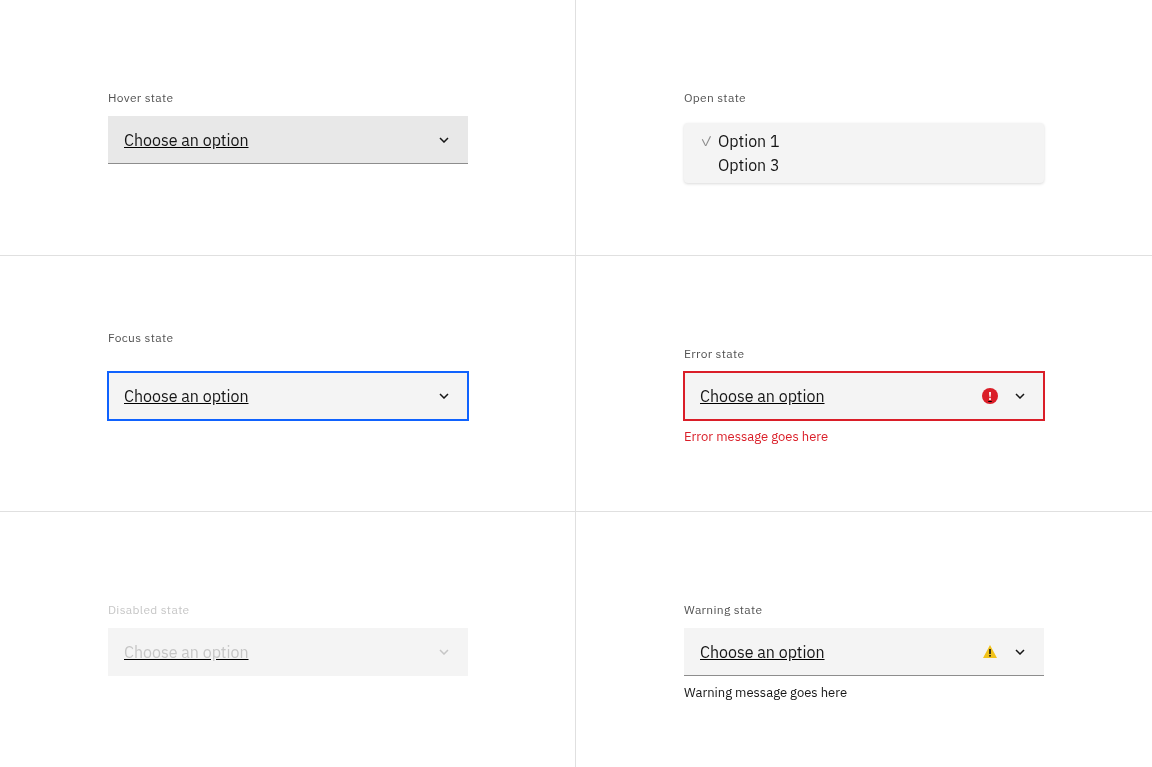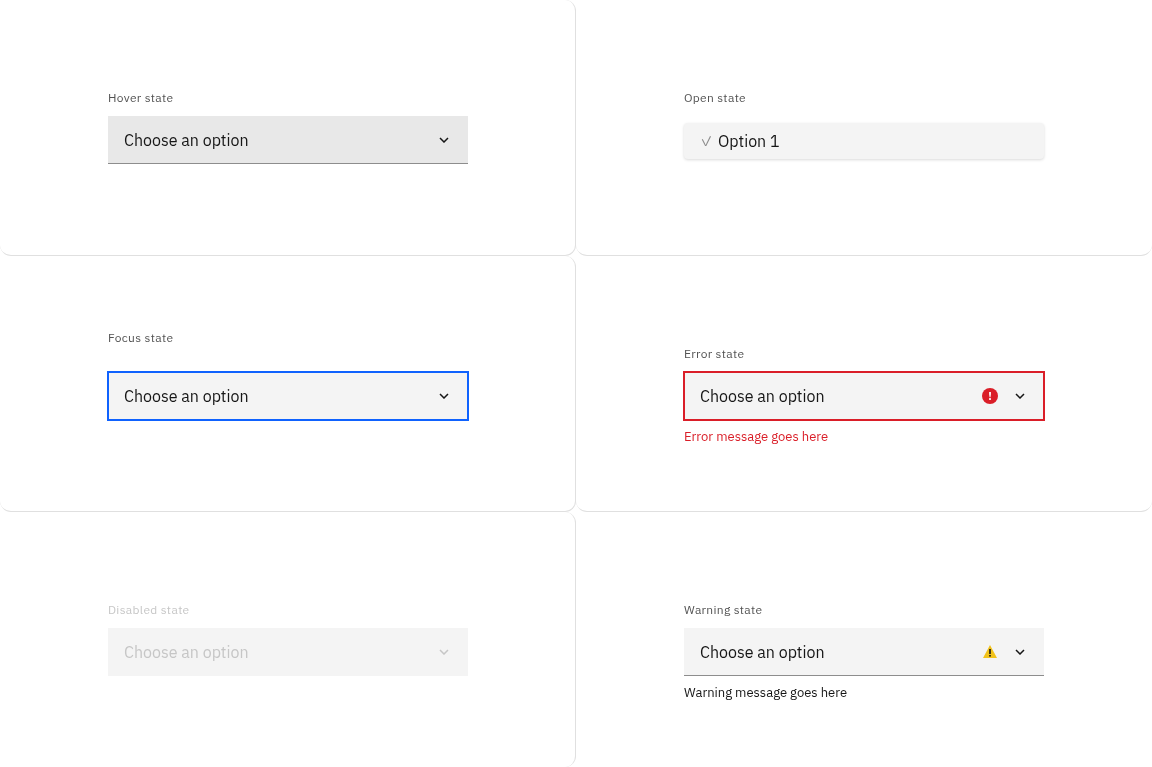--- a/index.html
+++ b/index.html
@@ -17,21 +17,20 @@
     .grid {
       display: grid;
       grid-template-columns: 1fr 1fr;
       grid-template-rows: 256px 256px 255px;
       width: 100%;
       height: 100%;
     }
     .cell {
       position: relative;
       border-bottom: 1px solid #e0e0e0;
-      border-radius: 11px;
     }
     .cell:nth-child(odd) {
       border-right: 1px solid #e0e0e0;
     }
     .cell:nth-child(5), .cell:nth-child(6) {
       border-bottom: none;
     }
     .state-label {
       position: absolute;
       left: 108px;
@@ -44,20 +43,21 @@
       position: absolute;
       left: 108px;
       width: 360px;
       height: 48px;
       background: #f4f4f4;
       display: flex;
       align-items: center;
       justify-content: space-between;
       padding: 12px 16px;
       cursor: pointer;
+      text-decoration: underline;
     }
     .dropdown-hover {
       background: #e8e8e8;
       border-bottom: 1px solid #8d8d8d;
     }
     .dropdown-text {
       font-size: 16px;
       color: #161616;
       letter-spacing: 0;
     }
@@ -171,20 +171,24 @@
       </span>
     </div>
   </div>
 
   <div class="cell">
     <div class="state-label" style="top:90px;">Open state</div>
     <div class="menu" style="top:123px;">
       <div class="menu-item">
         <span class="menu-check">✓</span>
         <span>Option 1</span>
+      </div>
+      <div class="menu-item">
+        <span class="menu-check"></span>
+        <span>Option 3</span>
       </div>
     </div>
   </div>
 
   <div class="cell">
     <div class="state-label" style="top:74px;">Focus state</div>
     <div class="dropdown dropdown-focus" style="top:116px;">
       <span class="dropdown-text">Choose an option</span>
       <span class="chevron">
         <svg viewBox="0 0 10 6" fill="none">

